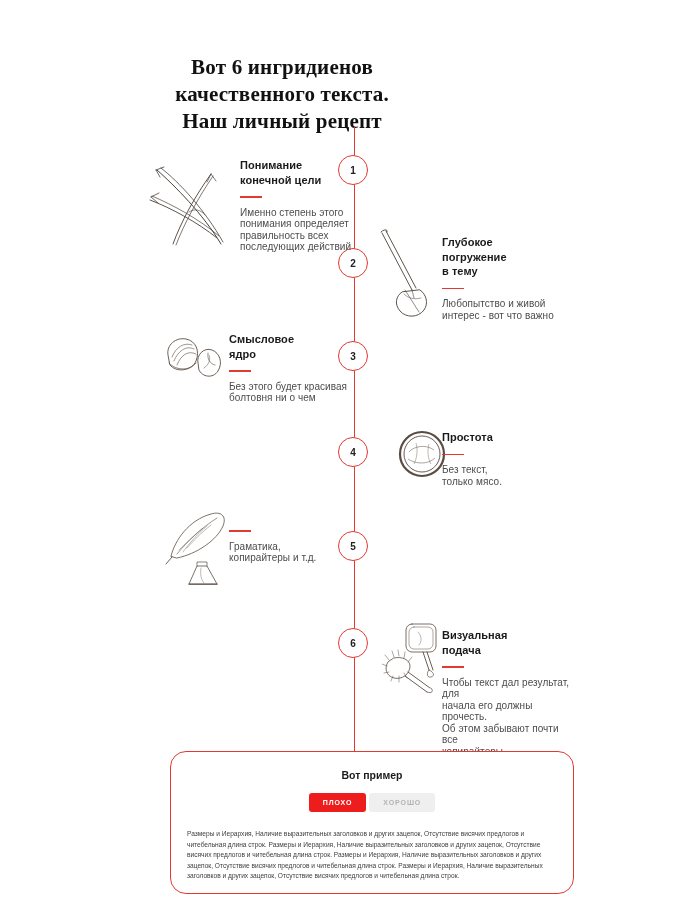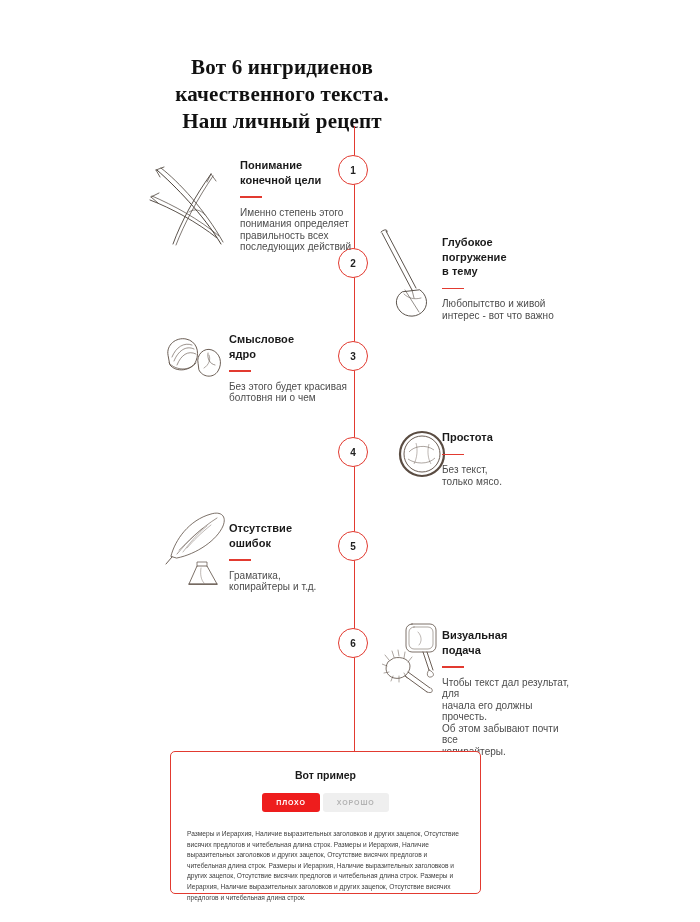--- a/index.html
+++ b/index.html
@@ -90,25 +90,25 @@
   .illus {
     position: absolute;
   }
   .illus svg { display: block; }
 
   
   .example-box {
     position: absolute;
     left: 170px;
     top: 751px;
-    width: 311px;
+    width: 404px;
     height: 143px;
     box-sizing: border-box;
     border: 1.2px solid #e23a30;
-    border-radius: 5px;
+    border-radius: 16px;
     background: #ffffff;
   }
   .example-title {
     text-align: center;
     font-size: 10.5px;
     font-weight: bold;
     color: #1a1a1a;
     margin-top: 17px;
   }
   .toggle-row {
@@ -258,22 +258,20 @@
       <path d="M16 42 C22 36, 30 28, 40 20" stroke-width="0.4"></path>
       <path d="M9 49 L3 56" stroke-width="0.9"></path>
       <path d="M26 76 L34 58 L44 58 L54 76 Z"></path>
       <path d="M34 58 L34 54 L44 54 L44 58" stroke-width="0.7"></path>
       <path d="M26 76 L54 76" stroke-width="1.1"></path>
       <path d="M38 60 C37 66, 38 72, 41 75" stroke-width="0.4"></path>
     </g>
   </svg>
 </div>
 <div class="step-text" style="left:229px; top:521px">
-  <div class="step-title">Отсутствие
-ошибок</div>
   <div class="step-rule"></div>
   <div class="step-body">Граматика,
 копирайтеры и т.д.</div>
 </div>
 
 <div class="illus" style="left:382px; top:618px">
   <svg width="72" height="78" viewBox="0 0 72 78">
     <g stroke="#5a4c42" fill="none" stroke-width="0.8" stroke-linecap="round">
       <rect x="24" y="6" width="30" height="28" rx="6"></rect>
       <rect x="27" y="9" width="24" height="22" rx="5" stroke-width="0.5"></rect>

